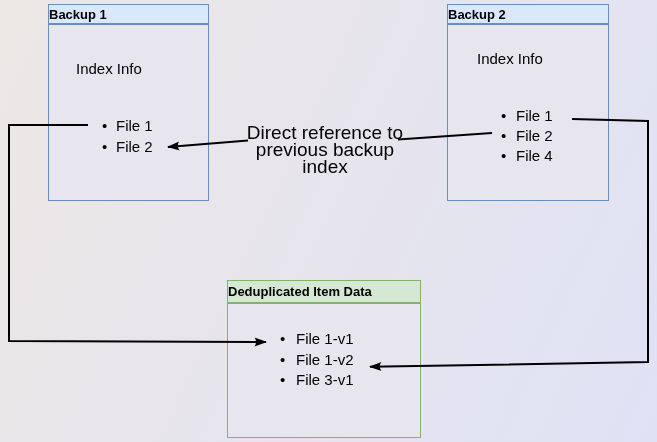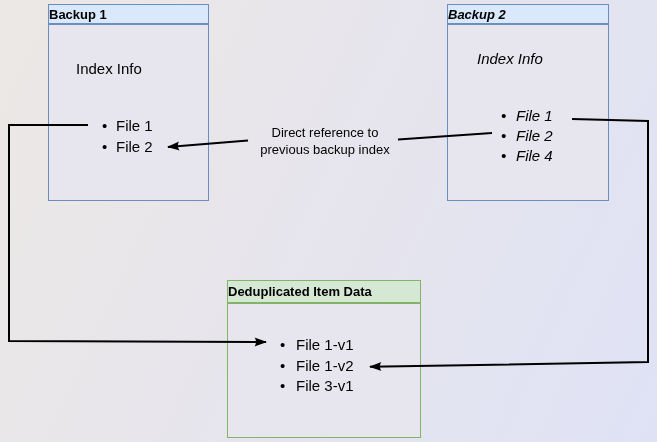--- a/index.html
+++ b/index.html
@@ -38,21 +38,21 @@
     border-bottom: 2px solid var(--blue-border);
     height: 20px; line-height: 19px;
   }
   .green .box-header {
     background: var(--green-header-fill);
     border-bottom: 2px solid var(--green-border);
     height: 23px; line-height: 22px;
   }
 
   #backup1 { left: 48px;  top: 4px;   width: 161px; height: 197px; }
-  #backup2 { left: 447px; top: 4px;   width: 162px; height: 197px; font-style: italic; }
+  #backup2 { left: 447px; top: 4px;   width: 162px; height: 197px; }
   #dedup   { left: 227px; top: 280px; width: 194px; height: 158px; }
 
   .index-info {
     position: absolute;
     font-size: 15px;
     line-height: 18px;
   }
   #backup1 .index-info { left: 27px; top: 55px; }
   #backup2 .index-info { left: 29px; top: 45px; }
 
@@ -64,28 +64,28 @@
   ul.file-list li { position: relative; white-space: nowrap; }
   ul.file-list li::before {
     content: "\2022";
     position: absolute;
     left: -2px;
   }
   #backup1 ul.file-list { left: 55px; top: 110px; line-height: 21px; }
   #backup1 ul.file-list li { padding-left: 12px; }
   #backup2 ul.file-list { left: 55px; top: 101px; line-height: 20px; }
   #backup2 ul.file-list li { padding-left: 13px; }
-  #dedup   ul.file-list { left: 54px; top: 54px;  line-height: 20.5px; }
+  #dedup   ul.file-list { left: 54px; top: 48px;  line-height: 20.5px; }
   #dedup   ul.file-list li { padding-left: 14px; }
 
   .edge-label {
     position: absolute;
     left: 242px; top: 124px; width: 166px;
     text-align: center;
-    font-size: 13px;
+    font-size: 19px;
     line-height: 17px;
   }
 
   svg.connectors {
     position: absolute;
     left: 0; top: 0;
     width: 657px; height: 442px;
     pointer-events: none;
   }
   svg.connectors path.edge {

